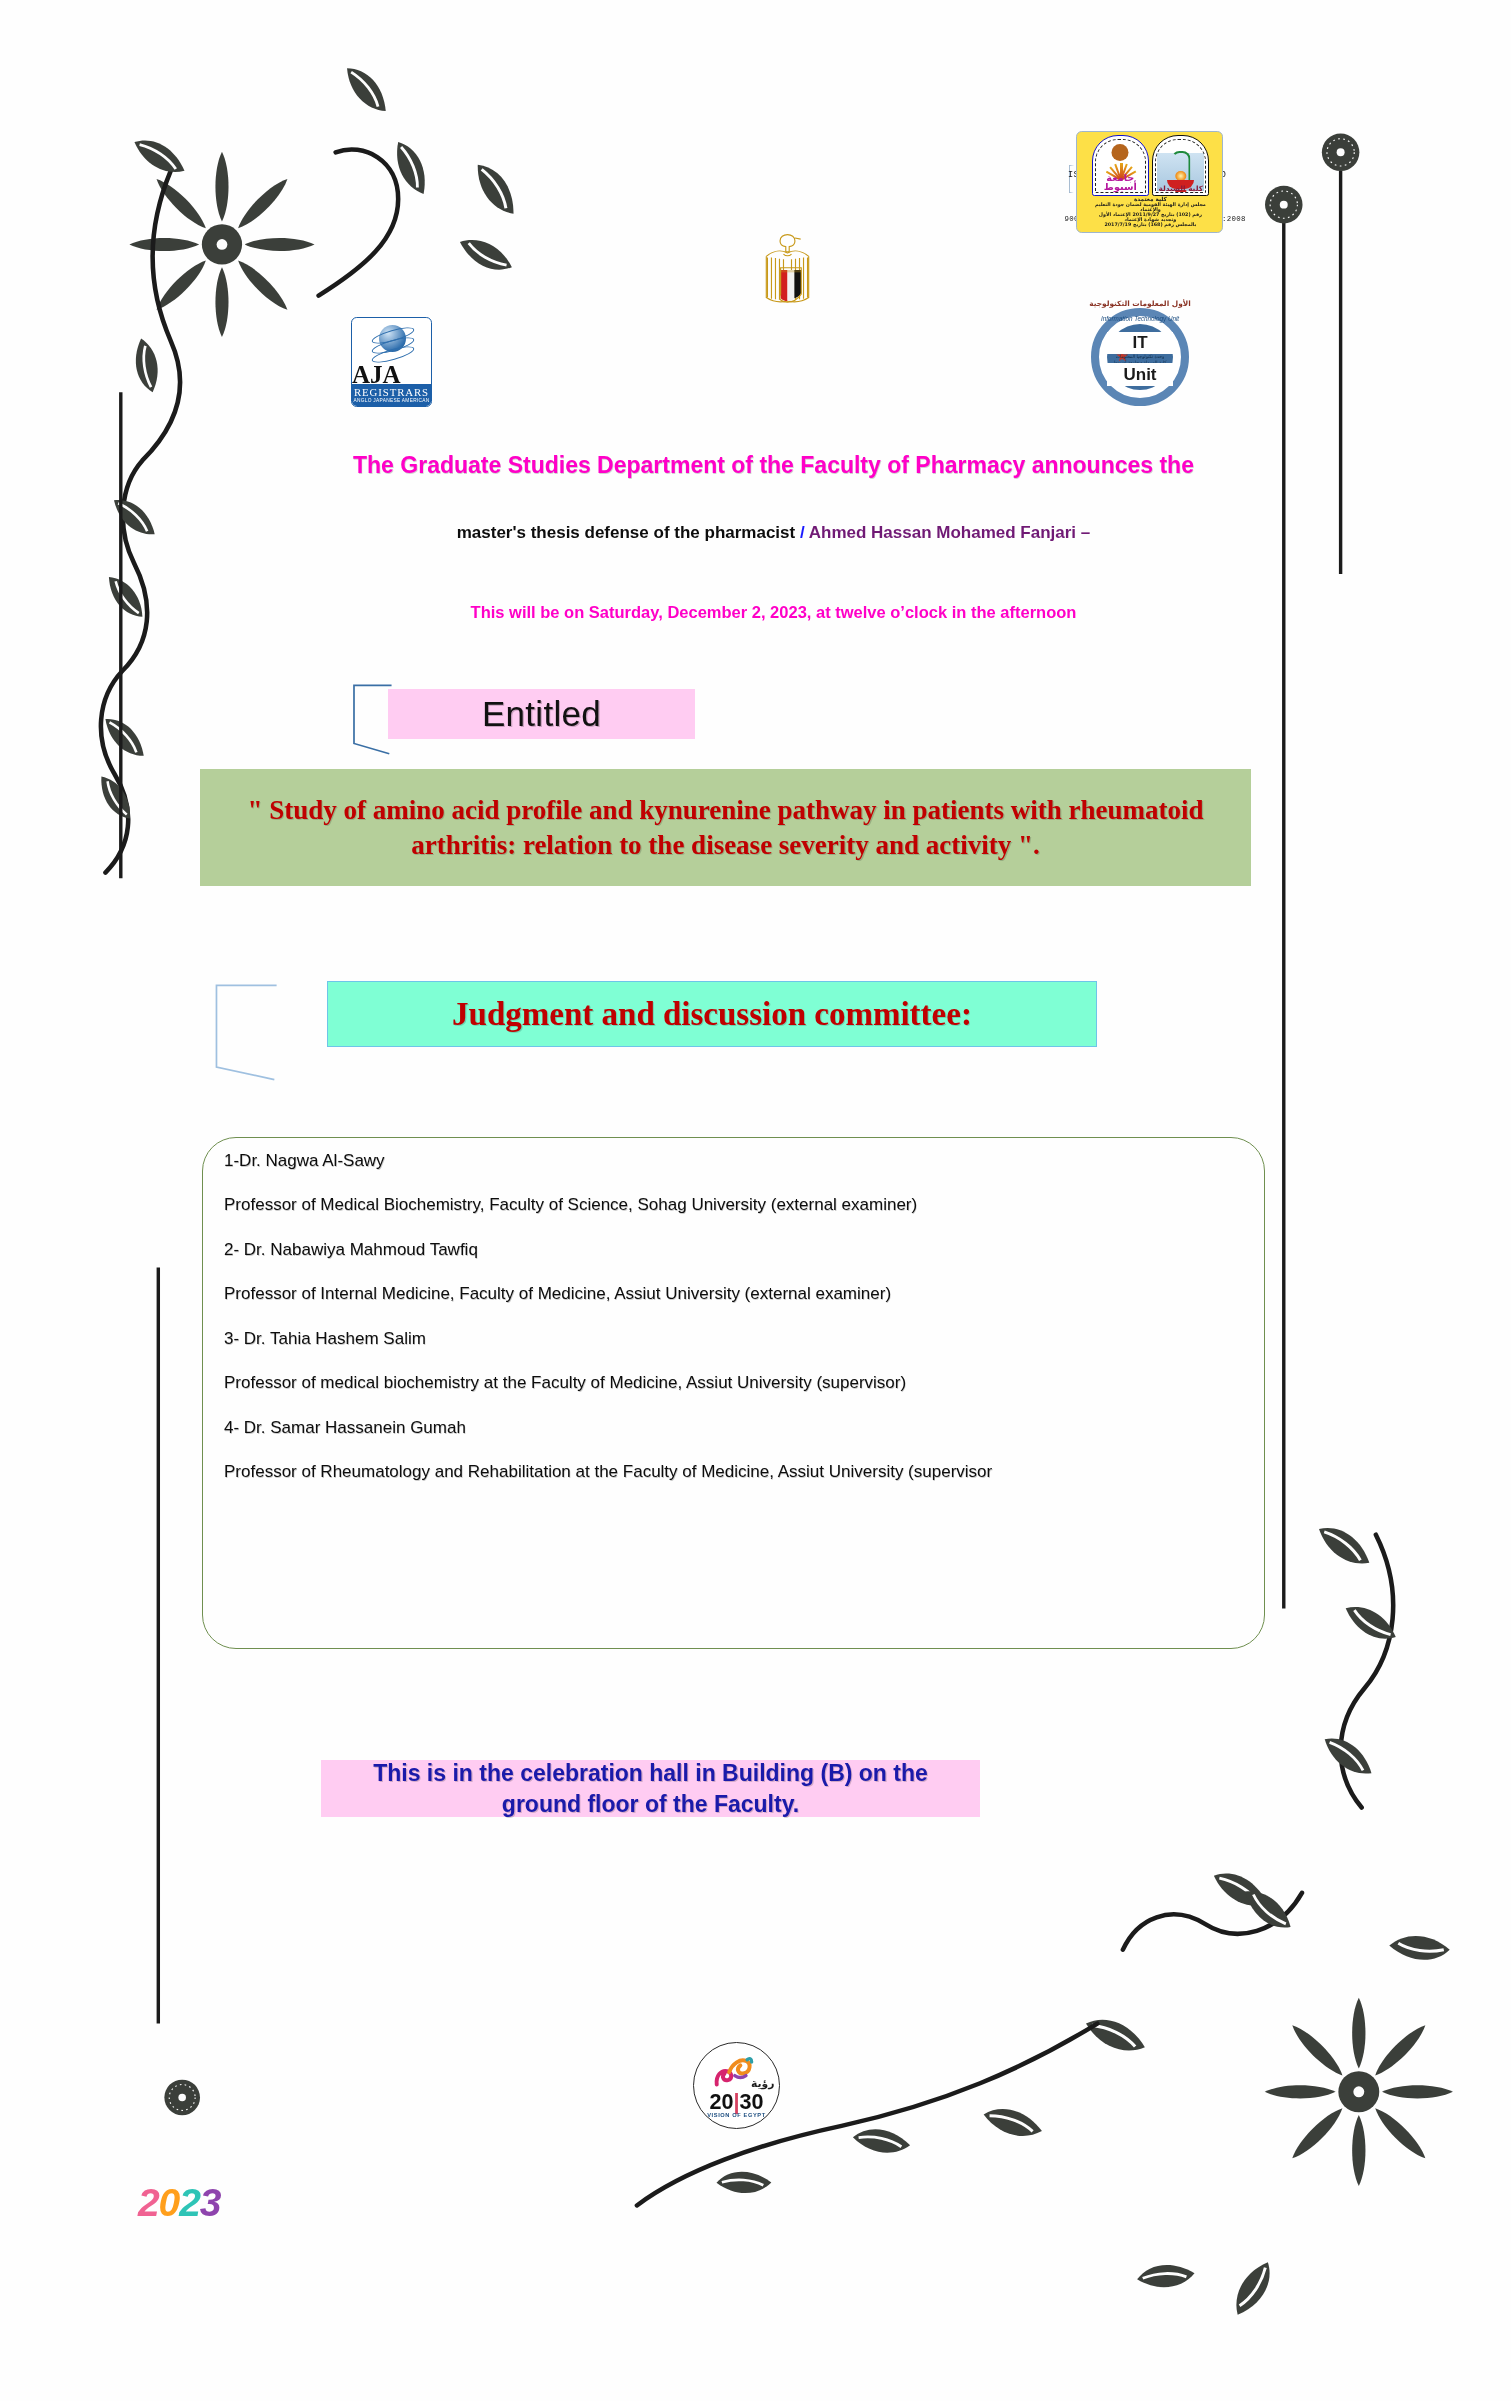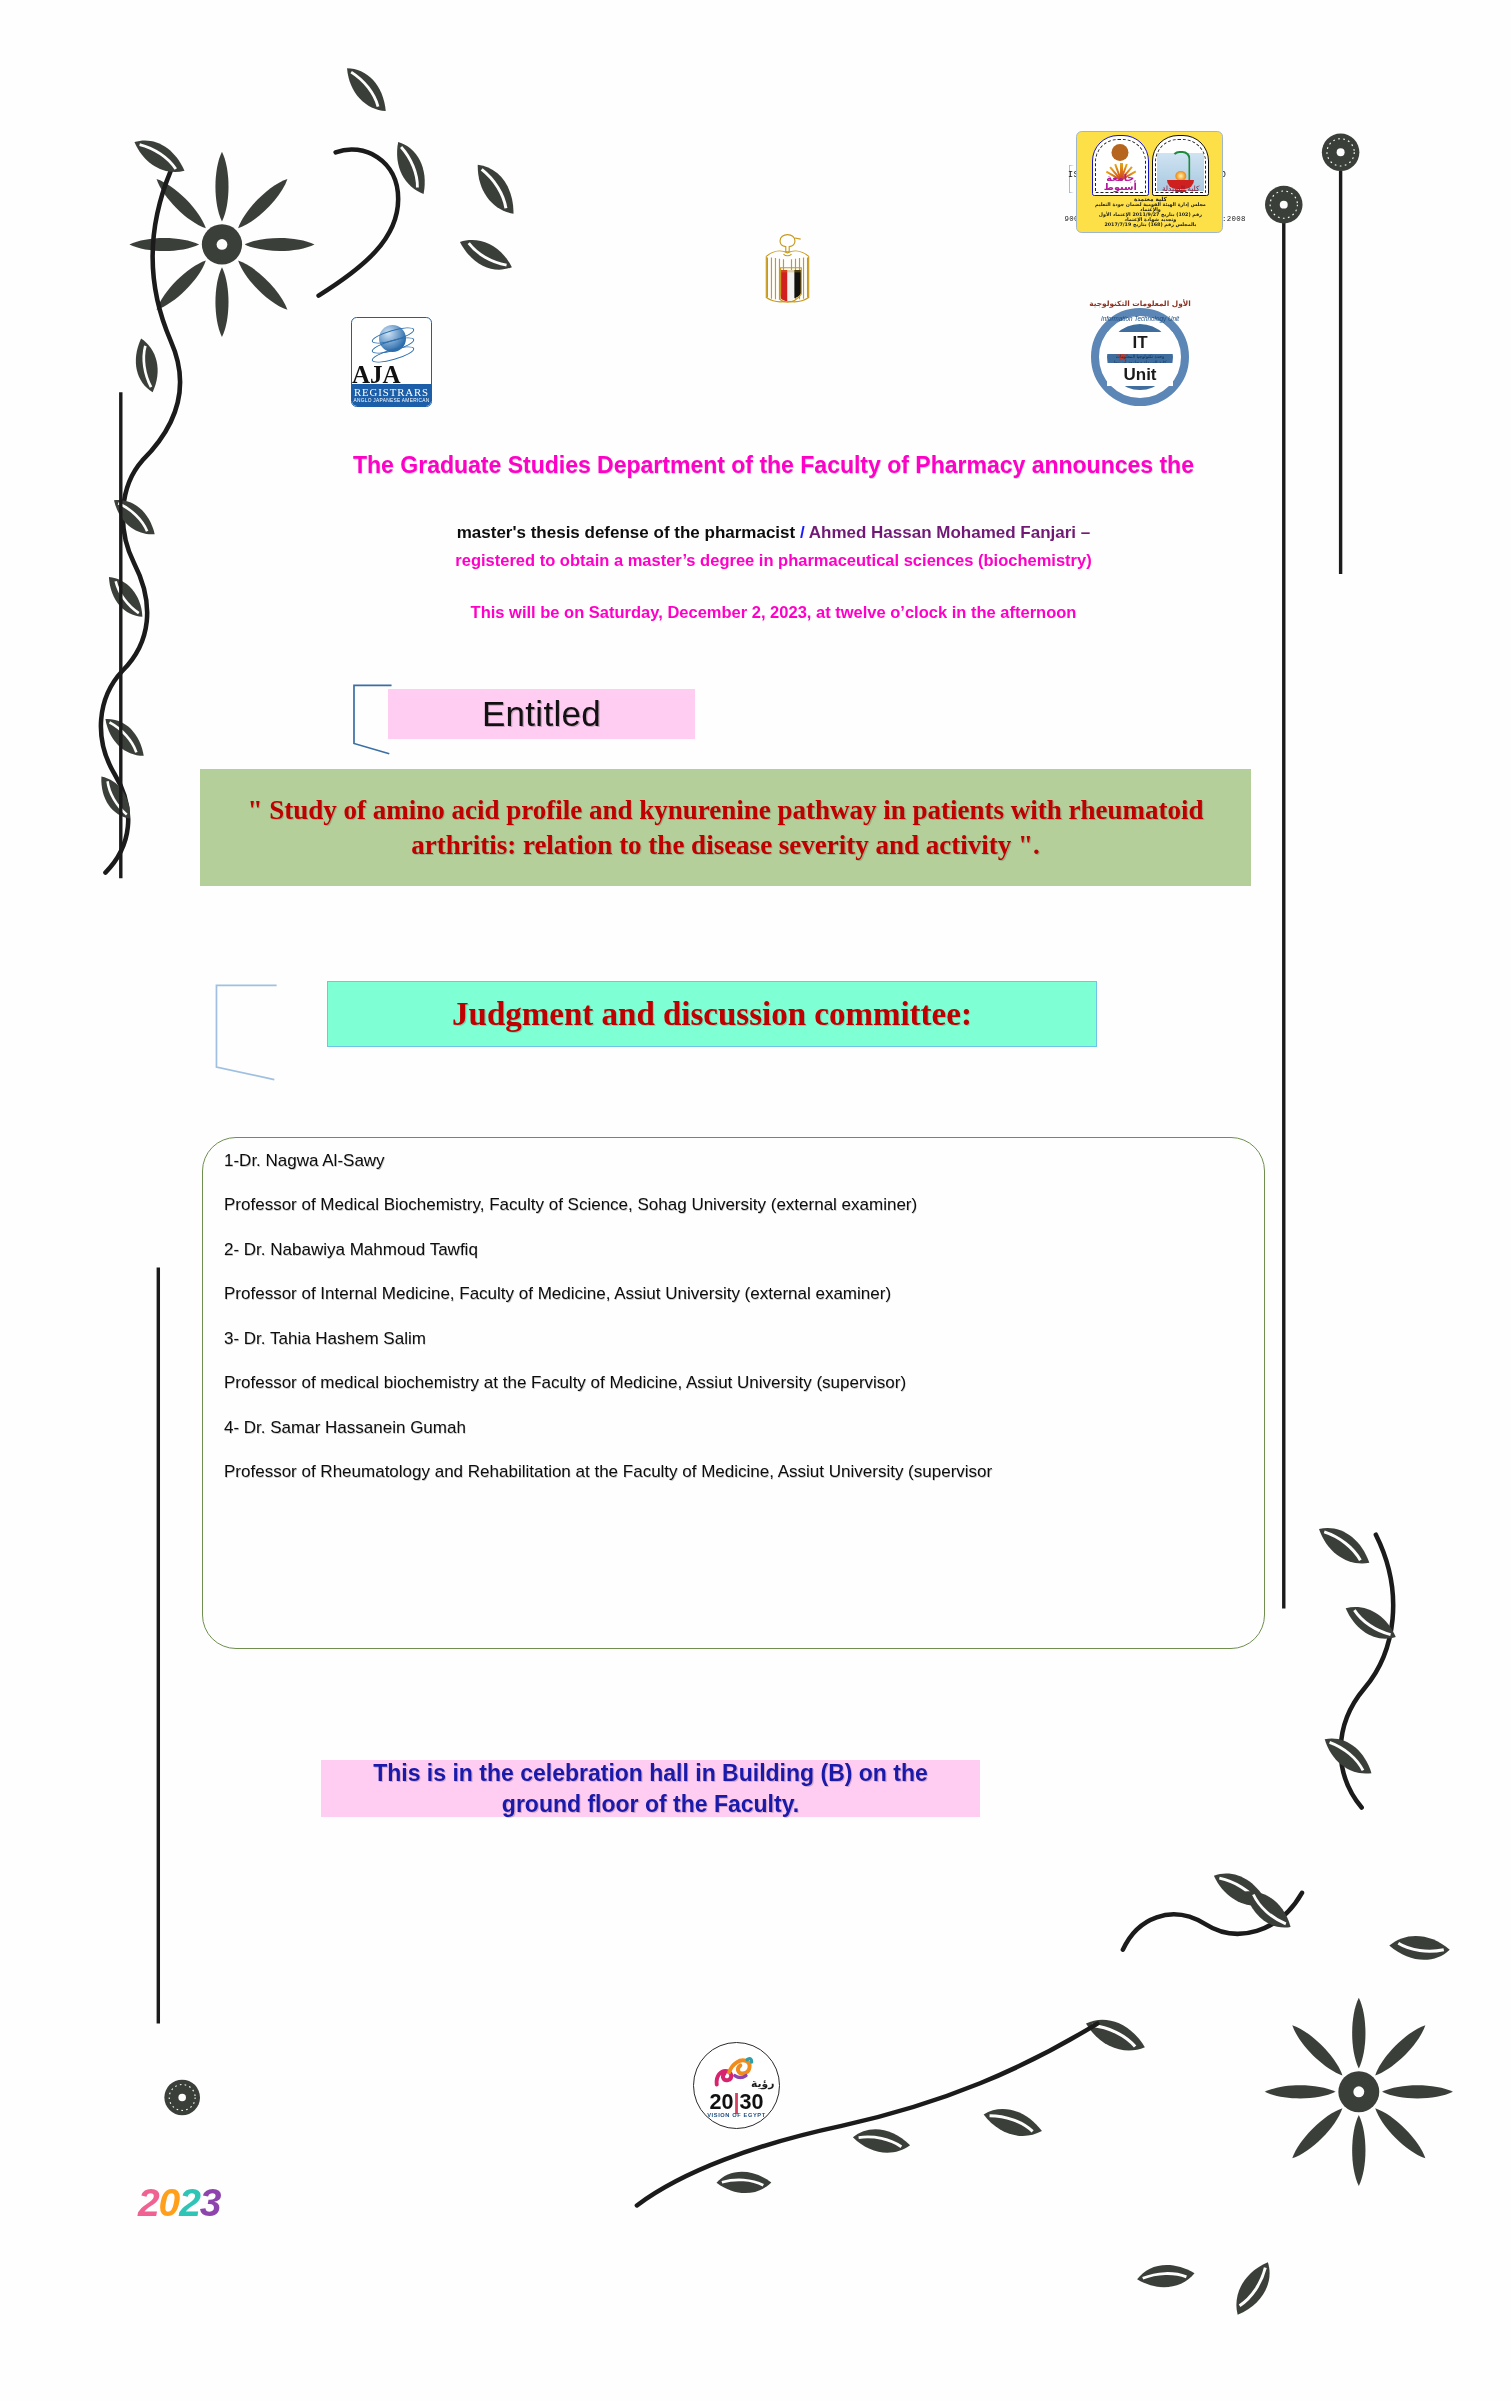--- a/index.html
+++ b/index.html
@@ -147,21 +147,21 @@
     border: 2.8px solid #1e8a3c;
     border-radius: 8px;
     border-bottom-color: transparent;
     border-left-color: transparent;
   }
   .pharm-ar {
     position: absolute;
     left: 0; right: 0; bottom: 2.3px;
     text-align: center;
     font-size: 7.4px;
-    font-weight: normal;
+    font-weight: bold;
     color: #8a1a3a;
     font-family: "DejaVu Sans", sans-serif;
     direction: rtl;
   }
   .accr-text {
     position: absolute;
     left: 11.4px;
     top: 64px;
     width: 124px;
     text-align: center;
@@ -838,21 +838,20 @@
     <div class="it-arc-ar">الأول المعلومات التكنولوجية</div>
     <div class="it-arc-en">Information Technology Unit</div>
   </div>
 
   <div class="headline">The Graduate Studies Department of the Faculty of Pharmacy announces the</div>
 
   <div class="subline1">
     <span class="blk">master's thesis defense of the pharmacist</span><span class="sl"> / </span><span class="red">Ahmed Hassan Mohamed Fanjari –</span>
   </div>
 
-  <div class="subline2">registered to obtain a master’s degree in pharmaceutical sciences (biochemistry)</div>
 
   <div class="dateline">This will be on Saturday, December 2, 2023, at twelve o’clock in the afternoon</div>
 
   <svg class="bracket-a" viewBox="0 0 86 130" xmlns="http://www.w3.org/2000/svg">
     <path d="M80,6 L14,6 L14,108 L76,126" fill="none" stroke="#3a6fa5" stroke-width="3"></path>
   </svg>
   <div class="entitled-chip">
     <span>Entitled</span>
   </div>
 

